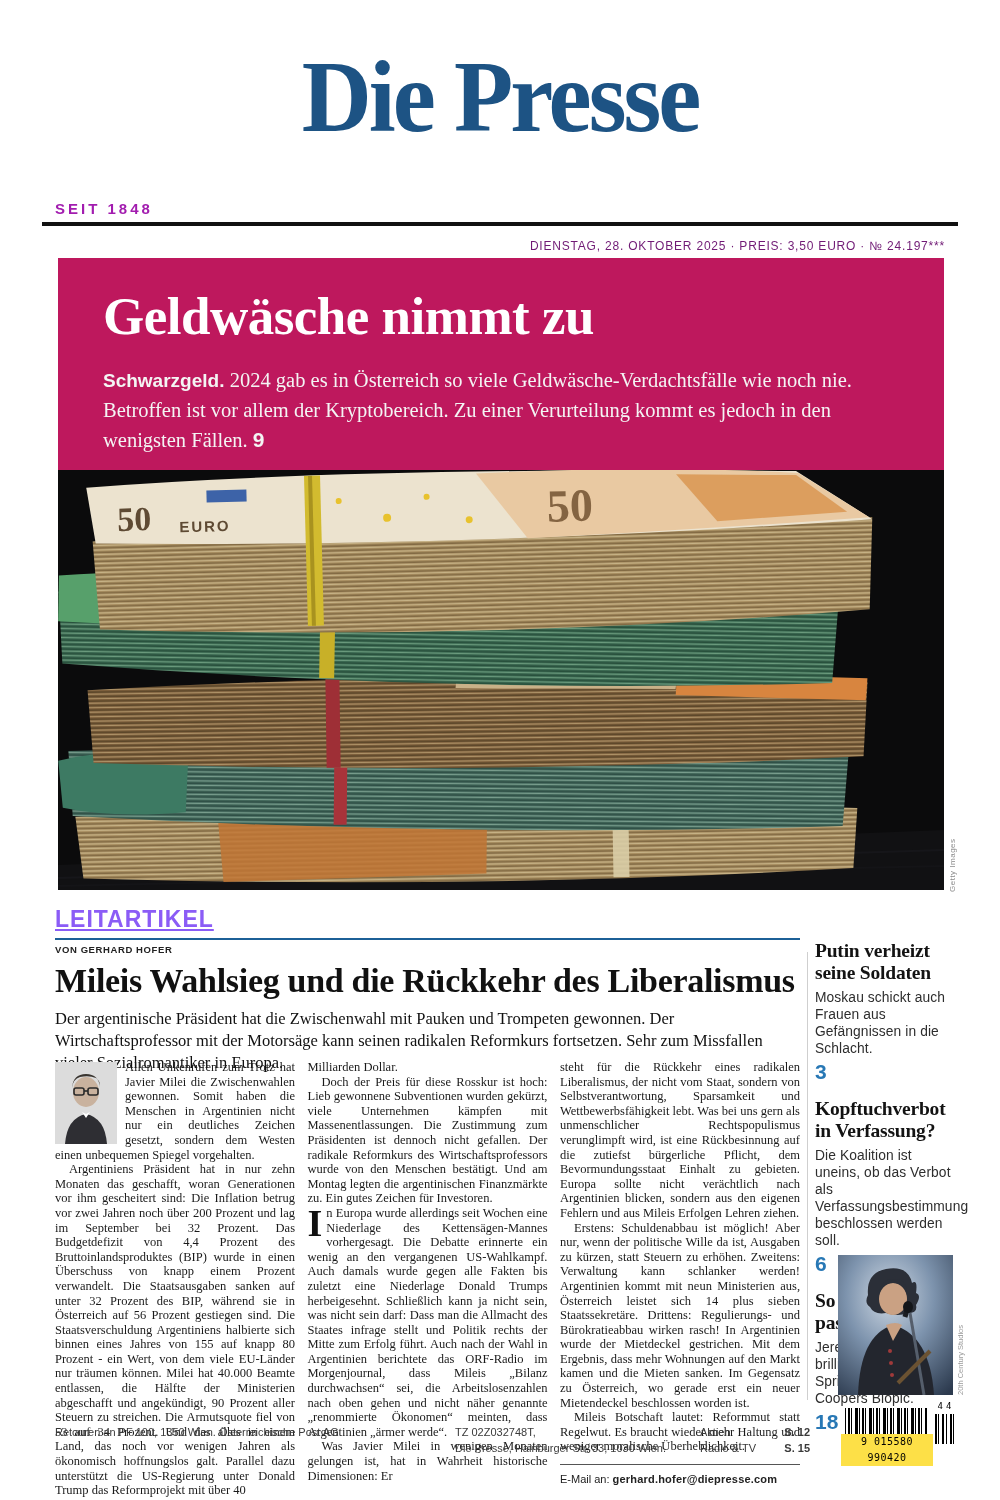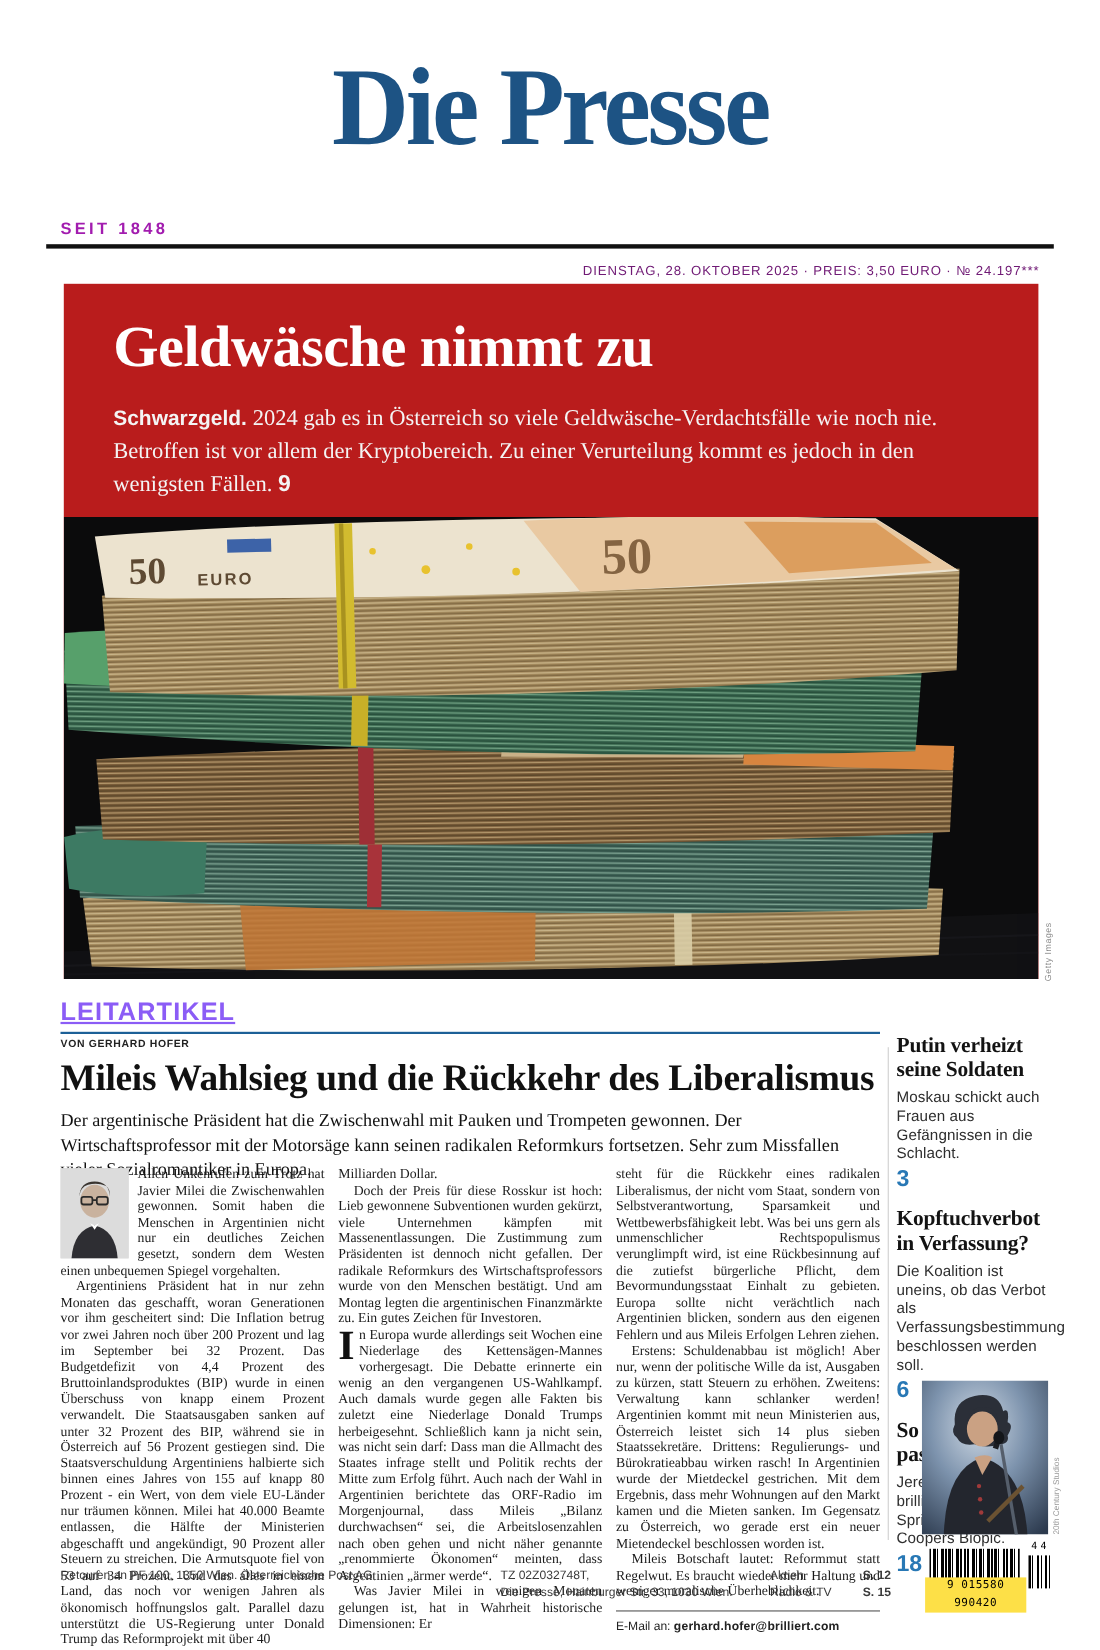--- a/index.html
+++ b/index.html
@@ -8,21 +8,21 @@
 
   
   .masthead-title { position:absolute; top:42px; left:0; width:1000px; text-align:center;
     font-family:"Liberation Serif",serif; font-weight:bold; font-size:97px; letter-spacing:-3px;
     color:#1d5384; transform:scaleY(1.04); }
   .since { position:absolute; left:55px; top:200px; font-size:15px; font-weight:bold; letter-spacing:3px; color:#a21caf; }
   .dateline { position:absolute; right:55px; top:203px; font-size:12px; letter-spacing:0.8px; color:#701a75;margin-top:36px; }
   .top-rule { position:absolute; left:42px; right:42px; top:222px; height:4px; background:#111; }
 
   
-  .hero { position:absolute; left:58px; top:258px; width:886px; height:632px; background:#b91c1c;padding-left:24px; }
+  .hero { position:absolute; left:58px; top:258px; width:886px; height:536px; background:#be185d;padding-left:24px; }
   .hero-headline { position:absolute; left:45px; top:28px; color:#fff;
     font-family:"Liberation Serif",serif; font-weight:bold; font-size:53px; letter-spacing:-0.5px; }
   .hero-standfirst { position:absolute; left:45px; top:108px; width:800px; color:#f4f4f4;
     font-family:"Liberation Serif",serif; font-size:20.5px; line-height:1.45; }
   .hero-kicker { font-family:"Liberation Sans",sans-serif; font-weight:bold; font-size:19px;margin-top:36px; }
   .hero-pageref { font-family:"Liberation Sans",sans-serif; font-weight:bold; font-size:21px; }
   .hero-photo { position:absolute; left:0; top:212px; width:886px; height:420px; }
   .photo-credit-hero { position:absolute; left:948px; top:792px; height:100px; font-size:8px; color:#8a8a8a;
     writing-mode:vertical-rl; transform:rotate(180deg); letter-spacing:0.5px; }
 
@@ -203,21 +203,21 @@
     <p class="indent">Was Javier Milei in wenigen Monaten gelungen ist, hat in Wahrheit historische Dimensionen: Er</p>
   </div>
 
   <div class="col col3">
     <p>steht für die Rückkehr eines radikalen Liberalismus, der nicht vom Staat, sondern von Selbstverantwortung, Sparsamkeit und Wettbewerbsfähigkeit lebt. Was bei uns gern als unmenschlicher Rechtspopulismus verunglimpft wird, ist eine Rückbesinnung auf die zutiefst bürgerliche Pflicht, dem Bevormundungsstaat Einhalt zu gebieten. Europa sollte nicht verächtlich nach Argentinien blicken, sondern aus den eigenen Fehlern und aus Mileis Erfolgen Lehren ziehen.</p>
     <p class="indent">Erstens: Schuldenabbau ist möglich! Aber nur, wenn der politische Wille da ist, Ausgaben zu kürzen, statt Steuern zu erhöhen. Zweitens: Verwaltung kann schlanker werden! Argentinien kommt mit neun Ministerien aus, Österreich leistet sich 14 plus sieben Staatssekretäre. Drittens: Regulierungs- und Bürokratieabbau wirken rasch! In Argentinien wurde der Mietdeckel gestrichen. Mit dem Ergebnis, dass mehr Wohnungen auf den Markt kamen und die Mieten sanken. Im Gegensatz zu Österreich, wo gerade erst ein neuer Mietendeckel beschlossen worden ist.</p>
     <p class="indent">Mileis Botschaft lautet: Reformmut statt Regelwut. Es braucht wieder mehr Haltung und weniger moralische Überheblichkeit.</p>
     <div class="email-rule"></div>
     <div class="email-line">
       <span>E-Mail an:</span>
-      <b>gerhard.hofer@brilliert.com</b>
+      <b>gerhard.hofer@diepresse.com</b>
     </div>
   </div>
 
   <div class="article-sidebar-divider"></div>
 
   <div class="sidebar">
     <div>
       <div class="sb-title">Putin verheizt seine Soldaten</div>
       <div class="sb-body">Moskau schickt auch Frauen aus Gefängnissen in die Schlacht.</div>
       <div class="sb-page">3</div>

